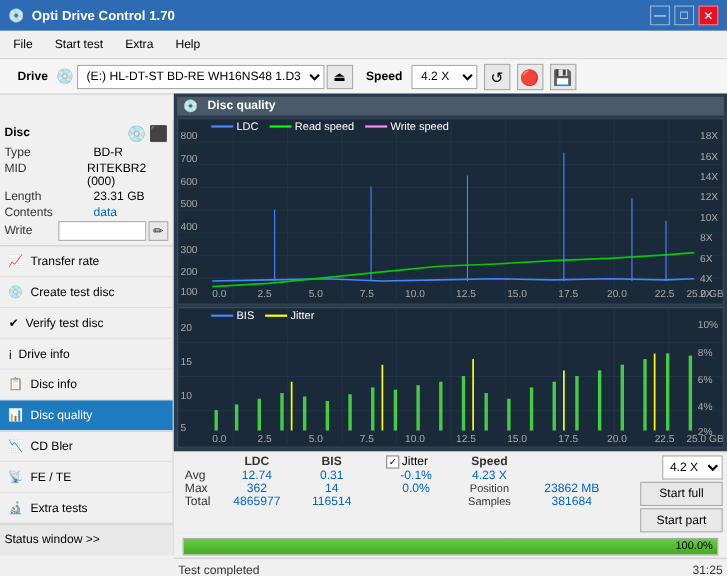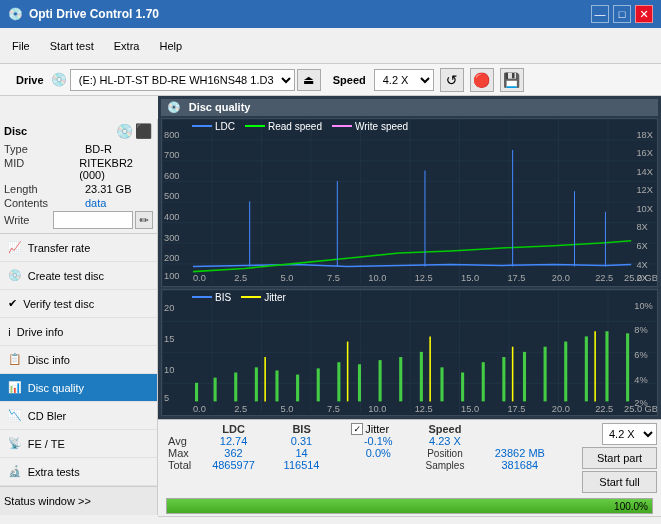--- a/index.html
+++ b/index.html
@@ -20,21 +20,21 @@
     .titlebar-btn {
       width: 18px; height: 18px; border: 1px solid rgba(255,255,255,0.5);
       background: transparent; color: white; font-size: 11px; cursor: pointer;
       display: flex; align-items: center; justify-content: center;
     }
     .titlebar-btn.close { background: #e81123; }
 
     
     .menubar {
       background: #f0f0f0;
-      height: 36px;
+      height: 26px;
       display: flex;
       align-items: center;
       padding: 0 4px;
       border-bottom: 1px solid #ccc;
       gap: 4px;
     }
     .menu-item {
       padding: 2px 8px;
       cursor: pointer;
       font-size: 11px;
@@ -547,22 +547,22 @@
             </tbody>
           </table>
         </div>
 
         <div style="display:flex; flex-direction:column; gap:2px; align-items:flex-end; min-width:90px;">
           <div style="display:flex; gap:3px; align-items:center;">
             <select class="speed-dropdown">
               <option>4.2 X</option>
             </select>
           </div>
+          <button class="action-btn">Start full</button>
           <button class="action-btn">Start part</button>
-          <button class="action-btn">Start full</button>
         </div>
       </div>
     </div>
 
     <div style="padding:2px 4px; background:#f0f0f0;">
       <div class="progress-container">
         <div class="progress-bar" style="width:100%;"></div>
         <span class="progress-text">100.0%</span>
       </div>
     </div>

